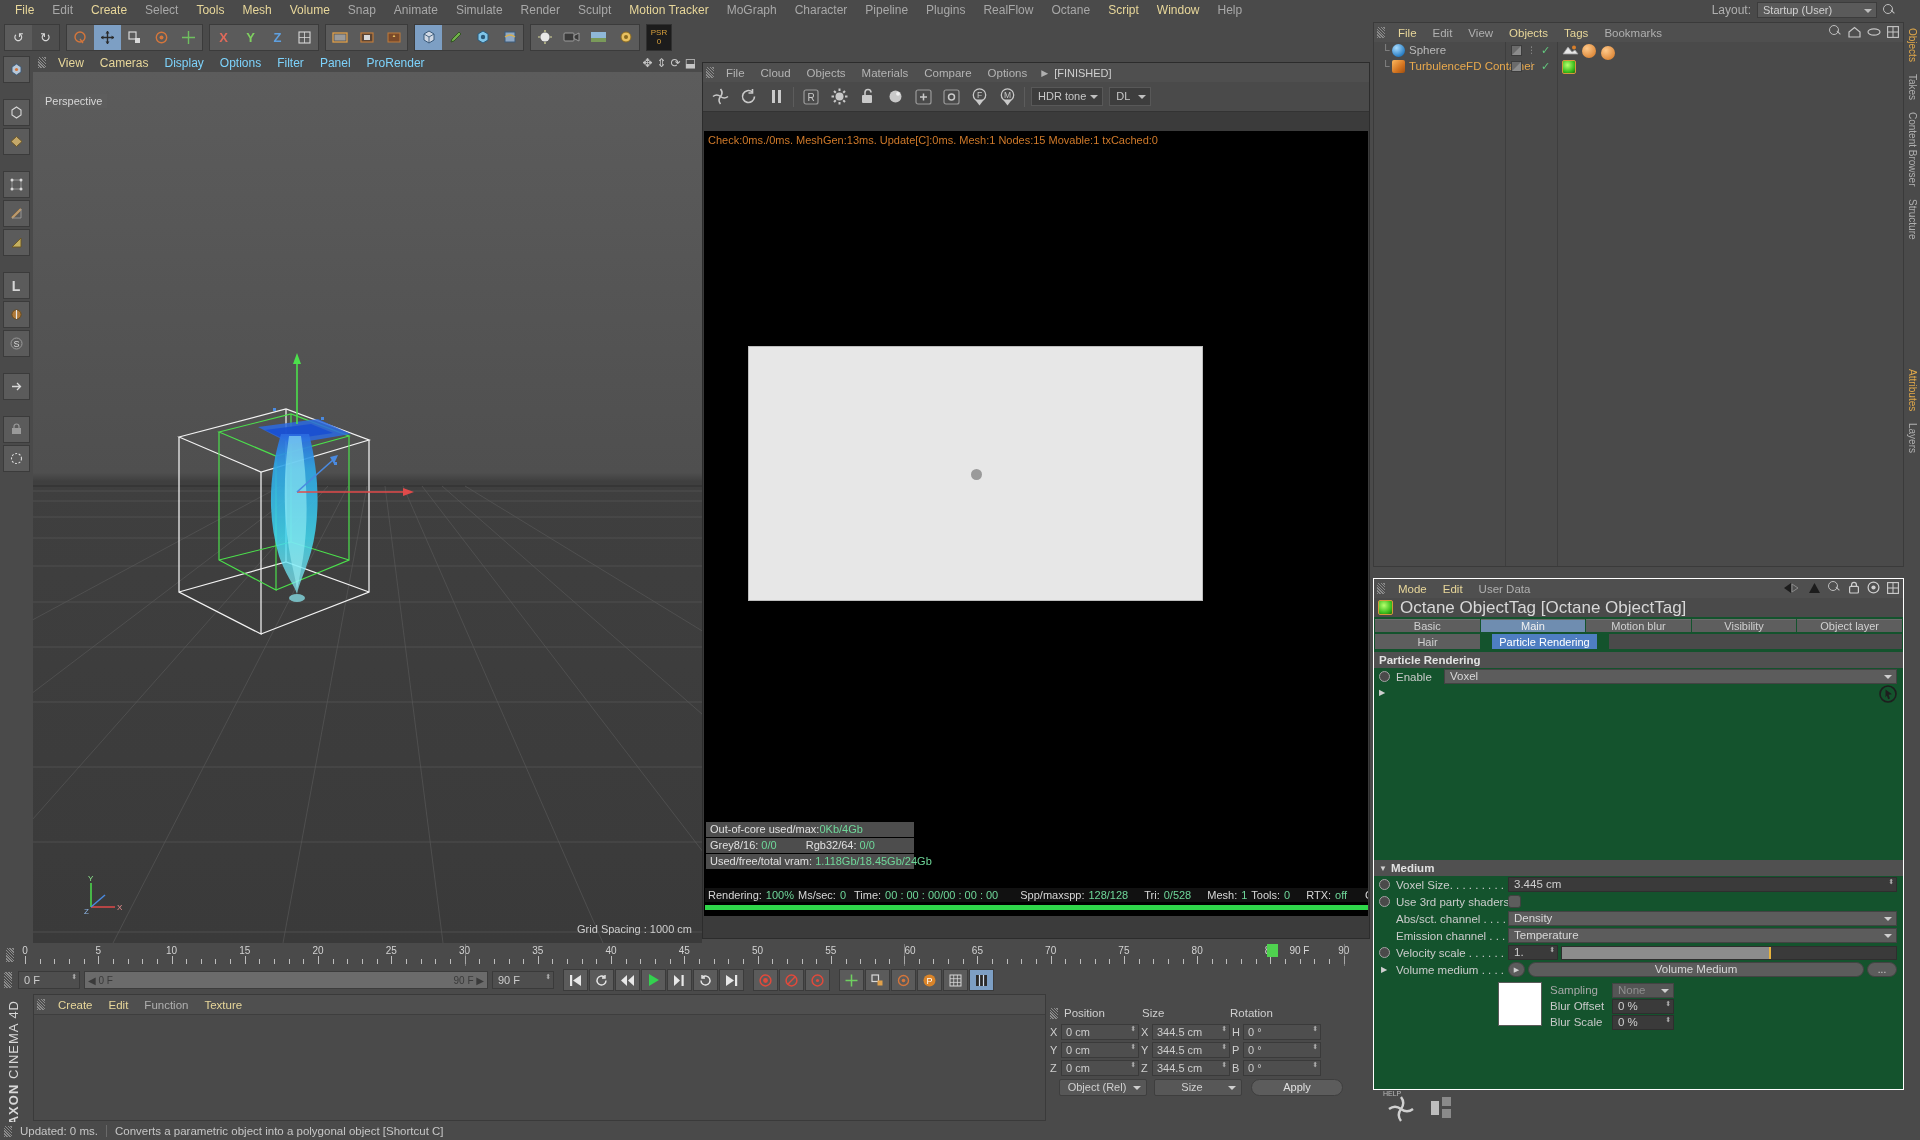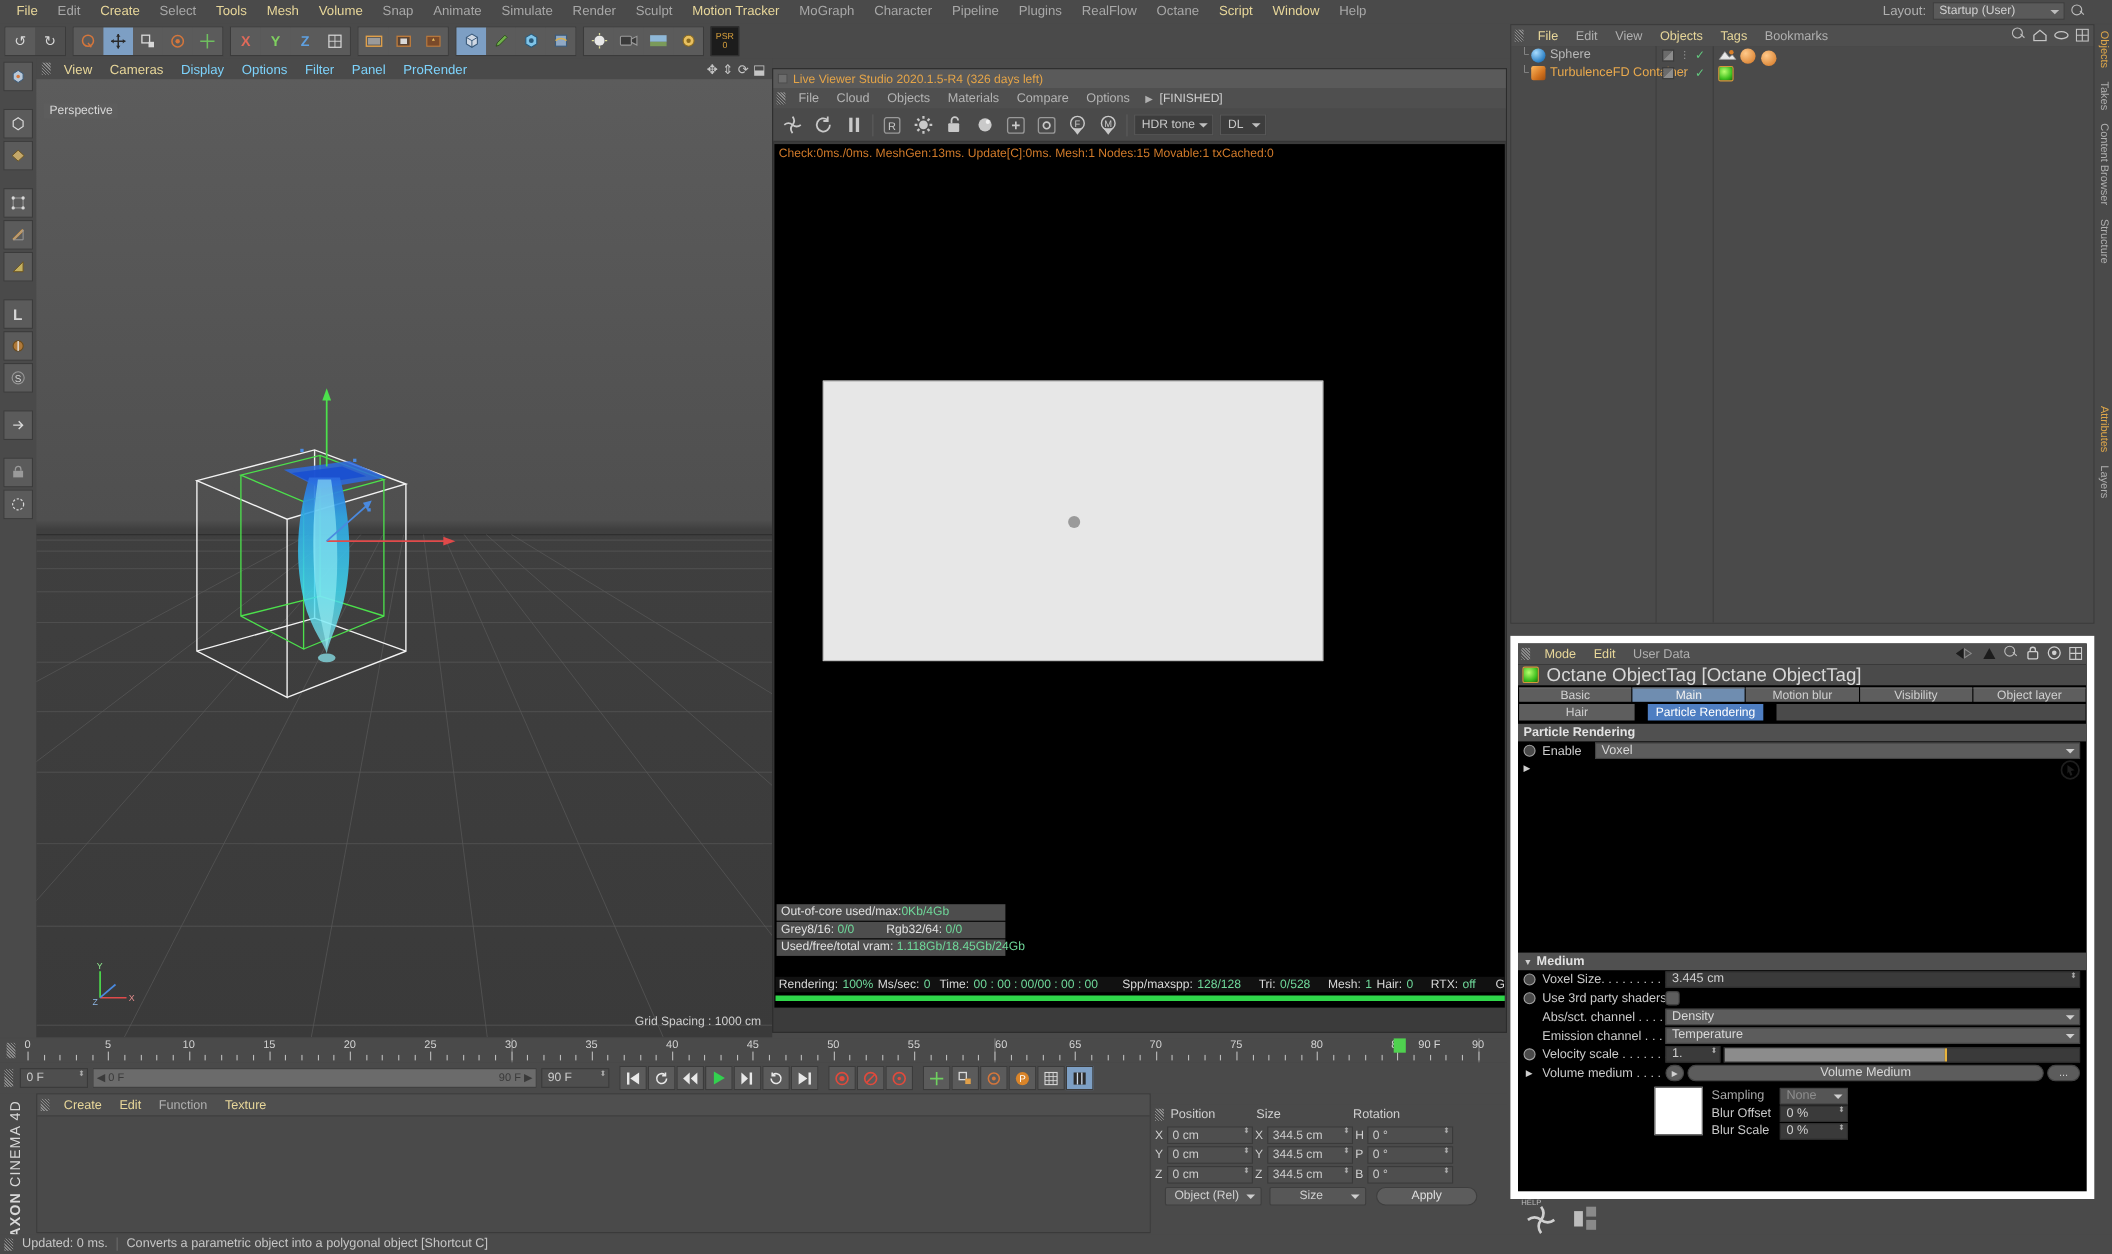--- a/index.html
+++ b/index.html
@@ -137,21 +137,21 @@
   .om-cols .chk { color:#63c97f; font-size:11px; }
   .om-tags { position:absolute; left:188px; top:1px; height:15px; display:flex; align-items:center; gap:3px; }
   .tagico { width:14px; height:14px; border-radius:2px; }
   .tag-green { background:radial-gradient(circle at 38% 34%, #b7ff6e 0%, #3dbf1e 62%, #1b6b0c 100%);
     border:1px solid #d49a3a; }
   .tag-sphere { background:radial-gradient(circle at 35% 32%, #ffc98a, #d2731f); border-radius:50%; }
   .om-vsplit { position:absolute; left:131px; top:0; width:1px; height:524px; background:#3e3e3e; }
   .om-vsplit2 { position:absolute; left:183px; top:0; width:1px; height:524px; background:#3e3e3e; }
 
   
-  .attrmgr { position:absolute; left:1373px; top:578px; width:531px; height:512px; background:#000000; border:7px solid #ffffff; }
+  .attrmgr { position:absolute; left:1373px; top:578px; width:531px; height:512px; background:#14532d; border:1px solid #ffffff; }
   .am-menu { height:19px; background:#4f4f4f; display:flex; align-items:center; padding-left:3px; position:relative; }
   .am-menu .grip { width:8px; height:11px; margin-right:5px;
     background-image:repeating-linear-gradient(45deg,#8a8a8a 0 1px,transparent 1px 2px); }
   .am-menu .mi { padding:0 8px; font-size:11.5px; color:#b0b0b0; }
   .am-menu .mi.hi { color:#e8d79a; }
   .am-menu .tools { position:absolute; right:4px; top:2px; display:flex; gap:7px; align-items:center; color:#cfcfcf; }
   .am-head { height:19px; display:flex; align-items:center; padding-left:4px; gap:7px; background:#4a4a4a; }
   .am-head .tg { width:15px; height:15px; border-radius:2px; }
   .am-head .tx { font-size:17px; color:#d8d8d8; }
   .am-tabs { display:flex; height:15px; margin:1px 1px 0 1px; gap:1px;align-items:center; }
@@ -611,24 +611,20 @@
         <text x="5" y="8" font-size="8" fill="#8fe88f" font-family="Liberation Sans">Y</text>
         <text x="34" y="37" font-size="8" fill="#e88f8f" font-family="Liberation Sans">X</text>
         <text x="1" y="41" font-size="8" fill="#8fb8e8" font-family="Liberation Sans">Z</text>
       </svg>
 
       <div class="grid-spacing">Grid Spacing : 1000 cm</div>
     </div>
   </div>
 
   <div class="lvwin">
-    <div class="lv-title">
-      <div class="sq"></div>
-      <div class="tt">Live Viewer Studio 2020.1.5-R4 (326 days left)</div>
-    </div>
     <div class="lv-menu">
       <div class="grip"></div>
       <div class="mi">File</div>
       <div class="mi">Cloud</div>
       <div class="mi">Objects</div>
       <div class="mi">Materials</div>
       <div class="mi">Compare</div>
       <div class="mi">Options</div>
       <div class="arrow">▶</div>
       <div class="fin">[FINISHED]</div>
@@ -739,21 +735,21 @@
         <span>Ms/sec:</span>
           <span class="g">0</span>
         <span style="margin-left:4px">Time:</span>
           <span class="g">00 : 00 : 00/00 : 00 : 00</span>
         <span style="margin-left:18px">Spp/maxspp:</span>
           <span class="g">128/128</span>
         <span style="margin-left:12px">Tri:</span>
           <span class="g">0/528</span>
         <span style="margin-left:12px">Mesh:</span>
           <span class="g">1</span>
-        <span>Hair:</span>
+        <span>Tools:</span>
           <span class="g">0</span>
         <span style="margin-left:12px">RTX:</span>
           <span class="g">off</span>
         <span style="margin-left:14px">GPU:</span>
       </div>
       <div class="lv-prog">
           <i style="width: 100%;"></i>
         </div>
     </div>
   </div>

